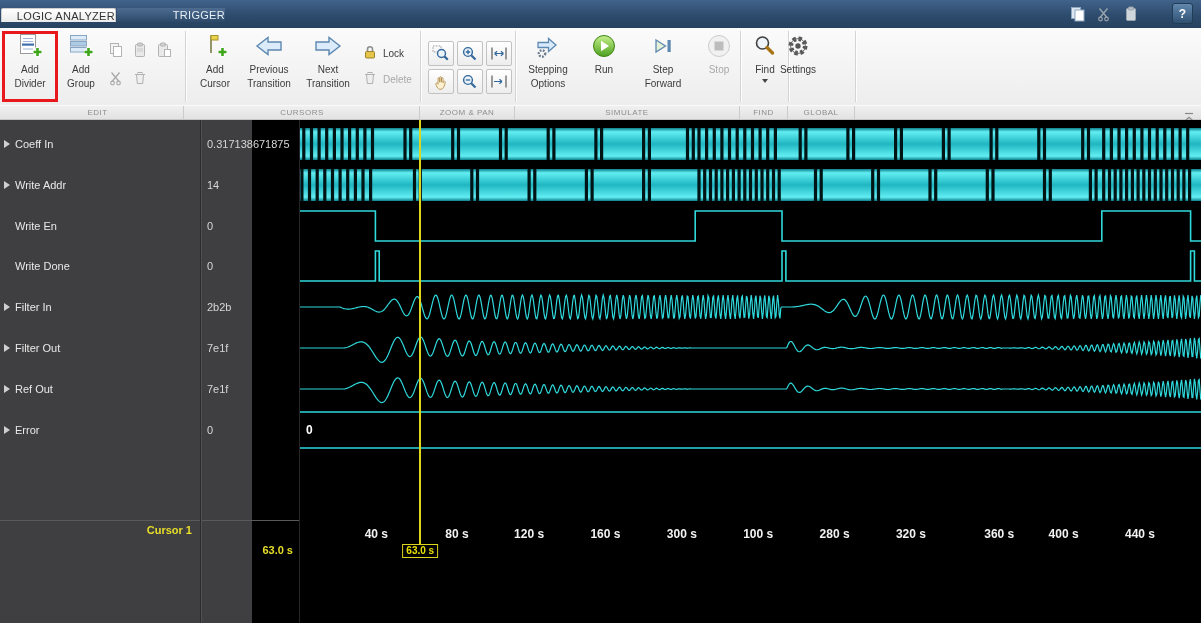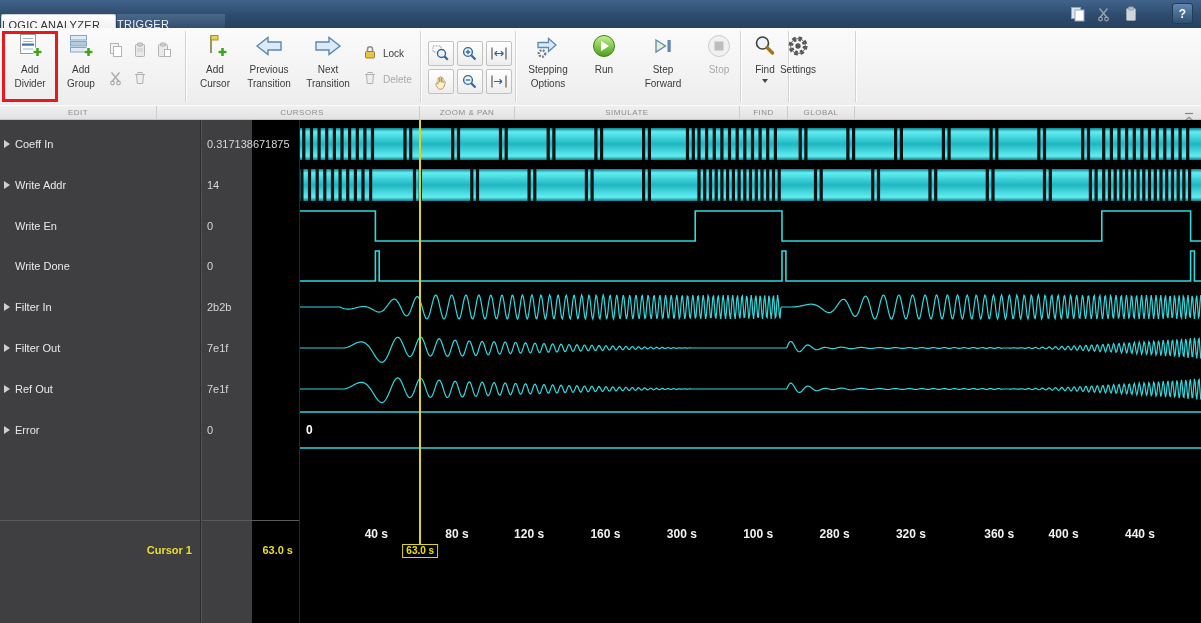--- a/index.html
+++ b/index.html
@@ -2,21 +2,21 @@
 <html><head>
 <meta charset="utf-8">
 <style>
   *{box-sizing:border-box;margin:0;padding:0}
   body{width:1201px;height:623px;position:relative;overflow:hidden;
        font-family:"Liberation Sans","DejaVu Sans",sans-serif;background:#000;}
 
   
   .tabbar{position:absolute;left:0;top:0;width:1201px;height:28px;
           background:linear-gradient(180deg,#41628a 0%,#2d4b6d 55%,#27425f 100%);}
-  .tab{position:absolute;top:14px;height:20px;display:flex;align-items:center;justify-content:flex-start;
+  .tab{position:absolute;top:8px;height:14px;display:flex;align-items:center;justify-content:flex-end;
        font-size:11px;letter-spacing:.3px;cursor:default}
   .tab-active{left:1px;width:115px;background:linear-gradient(#ffffff,#ebebeb);color:#333;
               border:1px solid #cfcfcf;border-bottom:none;border-radius:2px 2px 0 0}
   .tab-inactive{left:117px;width:108px;color:#e9eff6;
               background:linear-gradient(rgba(95,125,160,.55),rgba(60,90,125,.15))}
   .tabicons{position:absolute;top:4px;right:60px;display:flex;gap:7px;align-items:center}
   .tabicon{width:20px;height:20px;display:flex;align-items:center;justify-content:center}
   .helpbtn{position:absolute;top:3px;right:8px;width:21px;height:21px;border-radius:3px;
            background:linear-gradient(#6288ae,#2f5172);border:1px solid #213c55;color:#fff;
            font-weight:bold;font-size:12px;display:flex;align-items:center;justify-content:center}
@@ -53,21 +53,21 @@
   .vdiv1{position:absolute;left:200px;top:120px;width:1px;height:503px;background:#2c2c2e;box-shadow:1px 0 0 #505053;z-index:3}
   .vdiv2{position:absolute;left:299px;top:120px;width:1px;height:503px;background:#26262a;z-index:3}
   .lpdiv{position:absolute;left:0;top:400px;width:300px;height:1px;background:#5a5a5a}
   .sigrow{position:absolute;left:0;width:298px;height:40px;display:flex;align-items:center;
           font-size:11px;color:#e8e8e8;cursor:default}
   .tri{width:0;height:0;border-left:6px solid #cfcfcf;border-top:4px solid transparent;
        border-bottom:4px solid transparent;margin:0 5px 0 4px;flex:none}
   .sigrow.noexp .tri{visibility:hidden}
   .signame{white-space:nowrap}
   .sigval{position:absolute;left:207px;color:#d6d6d6}
-  .cursorinfo-name{position:absolute;left:0;top:424px;width:192px;text-align:right;
+  .cursorinfo-name{position:absolute;left:0;top:404px;width:192px;text-align:right;
                    font-size:11px;font-weight:bold;color:#e8df2a}
   .cursorinfo-val{position:absolute;left:205px;top:424px;width:88px;text-align:right;
                   font-size:11px;font-weight:bold;color:#e8df2a}
 
   
   .wavearea{position:absolute;left:300px;top:120px;width:901px;height:503px;background:#000;overflow:hidden}
   #wave-svg{position:absolute;left:0;top:0}
   .ticklabel{position:absolute;top:407px;transform:translateX(-50%);font-size:12px;font-weight:bold;
              color:#f2f2f2;white-space:nowrap}
   .cursorline{position:absolute;top:0;width:2px;height:437px;background:#ded61c;z-index:5}
@@ -339,21 +339,21 @@
           <circle cx="13" cy="13" r="7.2" fill="none" stroke="#555" stroke-width="4.6" stroke-dasharray="3.2 2.5"></circle>
           <circle cx="13" cy="13" r="7.4" fill="none" stroke="#666"></circle>
           <circle cx="13" cy="13" r="2.7" fill="#555"></circle>
         </svg>
     </span>
     <span class="lbl">Settings</span>
   </div>
 </div>
 
 <div class="labelstrip">
-  <div class="slabel" style="left:0;width:157px">EDIT</div>
+  <div class="slabel" style="left:12px;width:172px">EDIT</div>
   <div class="slabel" style="left:185px;width:235px">CURSORS</div>
   <div class="slabel" style="left:420px;width:95px">ZOOM &amp; PAN</div>
   <div class="slabel" style="left:515px;width:225px">SIMULATE</div>
   <div class="slabel" style="left:740px;width:48px">FIND</div>
   <div class="slabel" style="left:788px;width:67px">GLOBAL</div>
   <span class="collapsebtn">
     <svg width="12" height="10" viewBox="0 0 12 10">
         <path d="M2 1.5h8" stroke="#888" stroke-width="1.2"></path>
         <path d="M2.5 8.5l3.5-3.2 3.5 3.2" fill="none" stroke="#888" stroke-width="1.2"></path>
       </svg>

